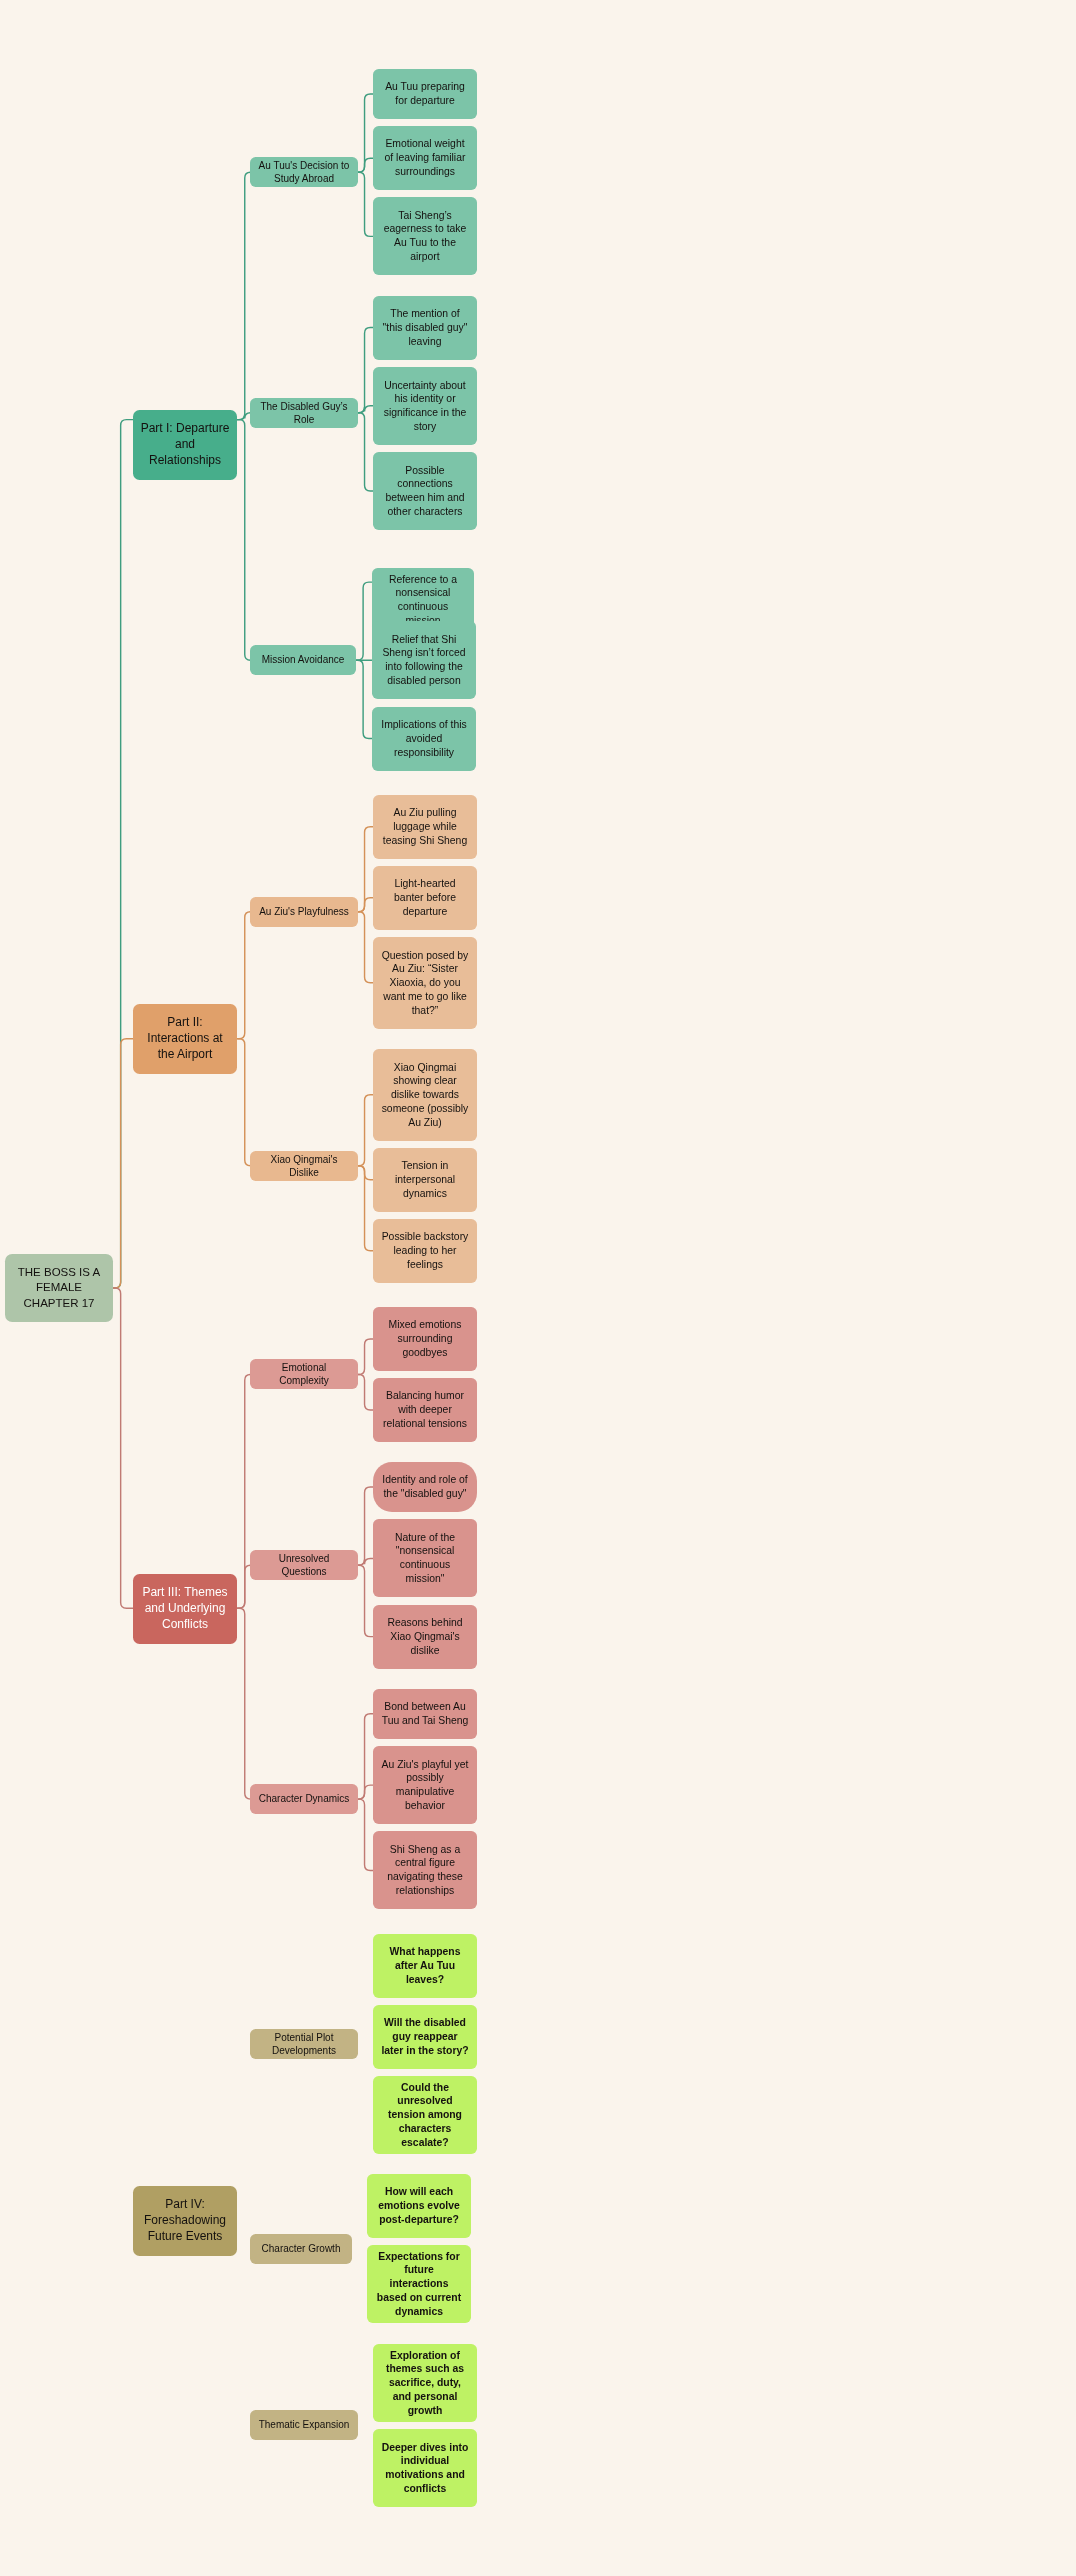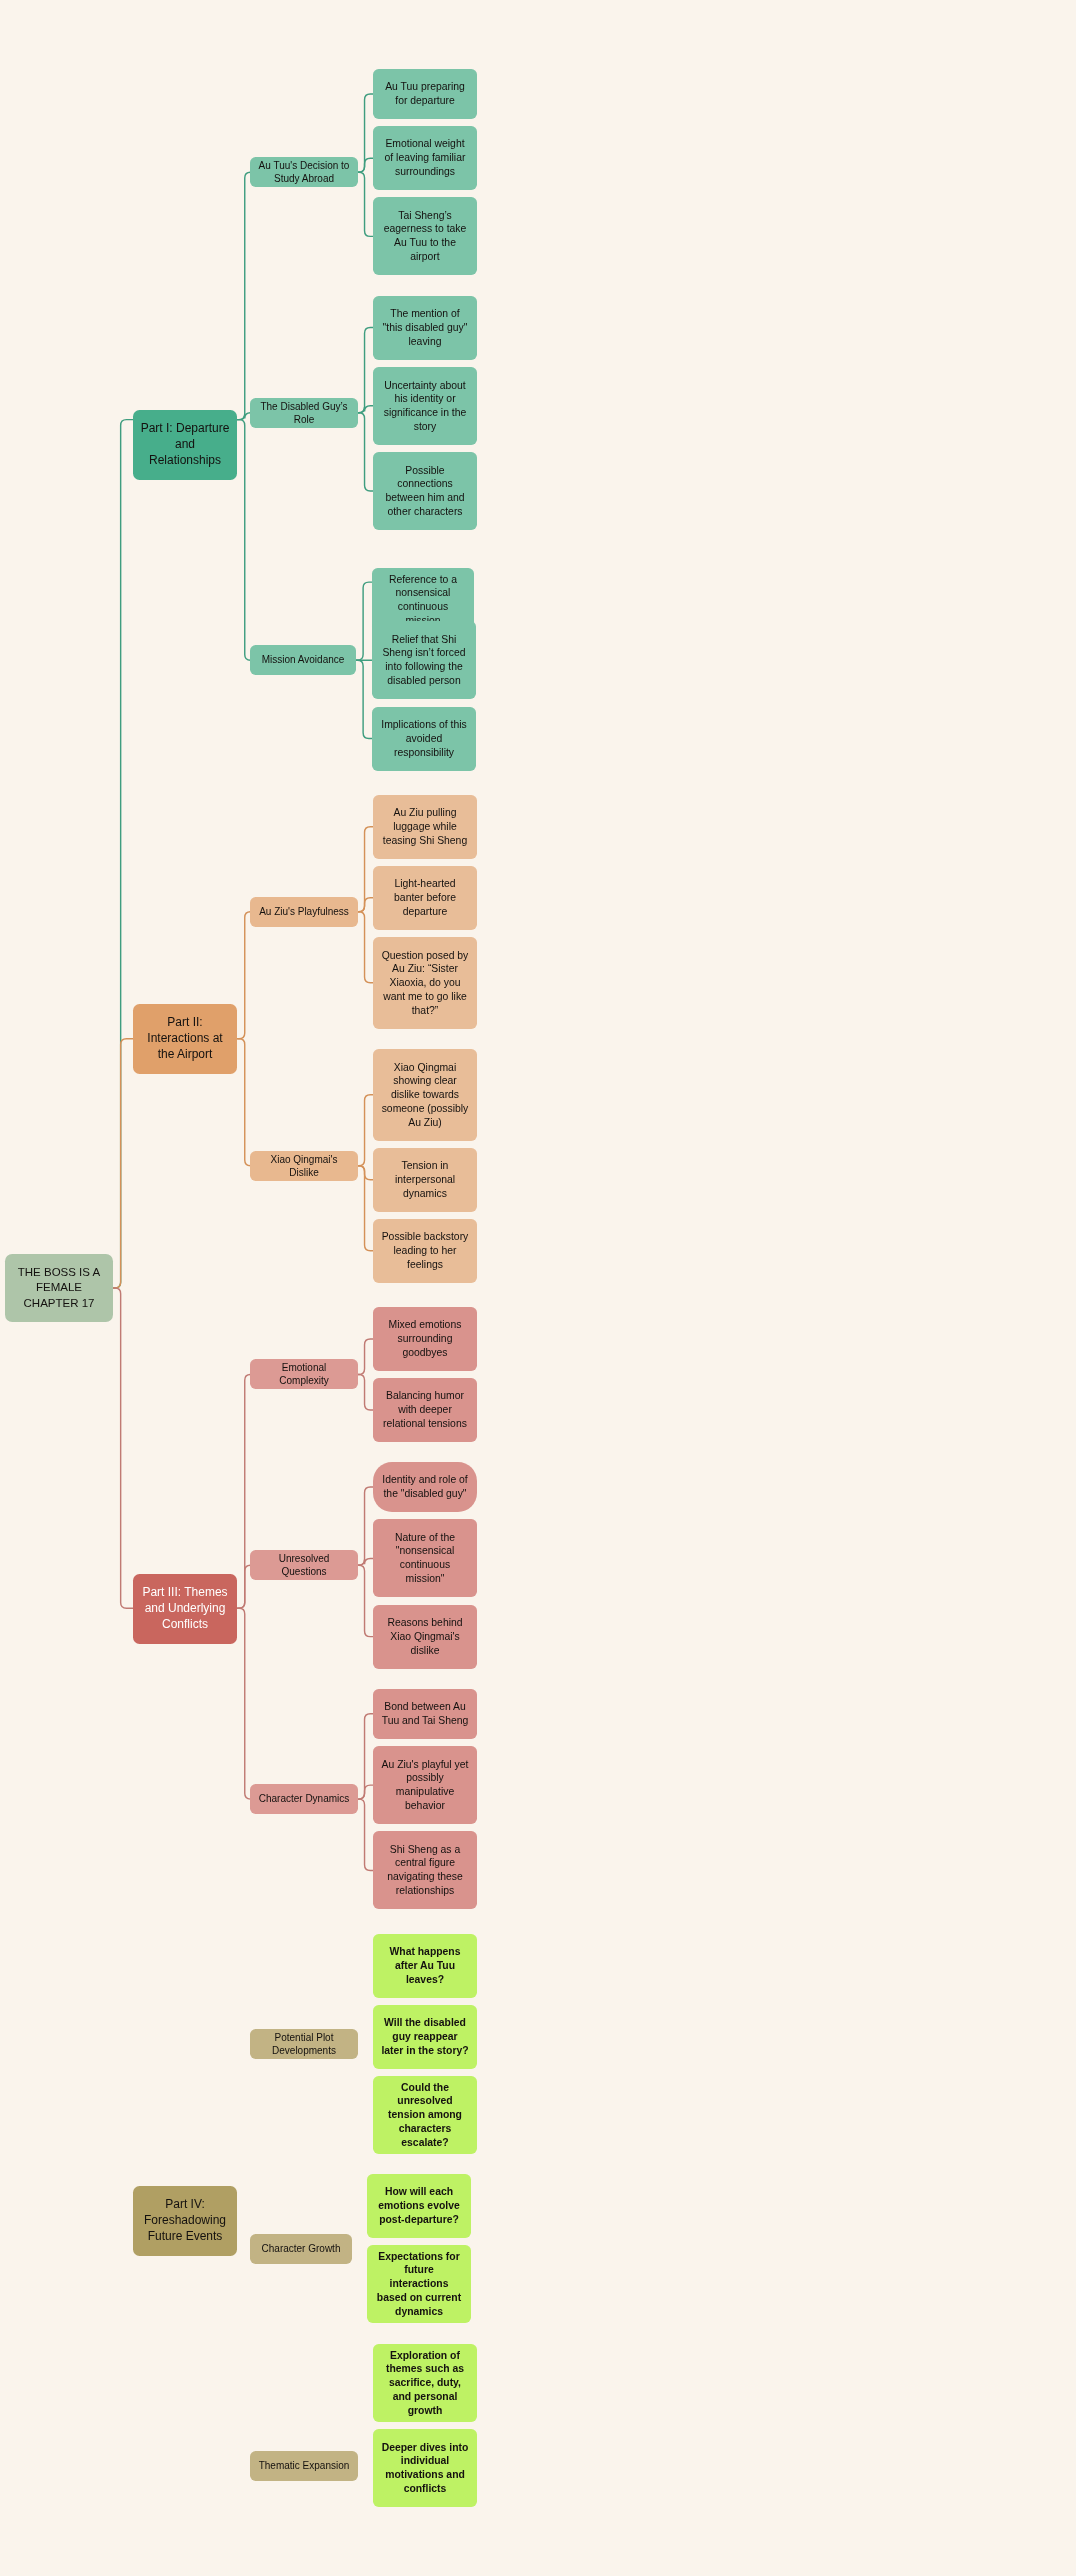--- a/index.html
+++ b/index.html
@@ -140,18 +140,18 @@
     <div class="node lvl2 p3-2" style="left: 133px; top: 1574px; width: 104px; height: 70px;">Part III: Themes and Underlying Conflicts</div>
     <div class="node lvl4 p4-4" style="left: 373px; top: 1934px; width: 104px; height: 64px;">What happens after Au Tuu leaves?</div>
     <div class="node lvl4 p4-4" style="left: 373px; top: 2005px; width: 104px; height: 64px;">Will the disabled guy reappear later in the story?</div>
     <div class="node lvl4 p4-4" style="left: 373px; top: 2076px; width: 104px; height: 78px;">Could the unresolved tension among characters escalate?</div>
     <div class="node lvl3 p4-3" style="left: 250px; top: 2029px; width: 108px; height: 30px;">Potential Plot Developments</div>
     <div class="node lvl4 p4-4" style="left: 367px; top: 2174px; width: 104px; height: 64px;">How will each emotions evolve post-departure?</div>
     <div class="node lvl4 p4-4" style="left: 367px; top: 2245px; width: 104px; height: 78px;">Expectations for future interactions based on current dynamics</div>
     <div class="node lvl3 p4-3" style="left: 250px; top: 2234px; width: 102px; height: 30px;">Character Growth</div>
     <div class="node lvl4 p4-4" style="left: 373px; top: 2344px; width: 104px; height: 78px;">Exploration of themes such as sacrifice, duty, and personal growth</div>
     <div class="node lvl4 p4-4" style="left: 373px; top: 2429px; width: 104px; height: 78px;">Deeper dives into individual motivations and conflicts</div>
-    <div class="node lvl3 p4-3" style="left: 250px; top: 2410px; width: 108px; height: 30px; margin-top: 41px;">Thematic Expansion</div>
+    <div class="node lvl3 p4-3" style="left: 250px; top: 2410px; width: 108px; height: 30px;">Thematic Expansion</div>
     <div class="node lvl2 p4-2" style="left: 133px; top: 2186px; width: 104px; height: 70px;">Part IV: Foreshadowing Future Events</div>
     <div class="node root" style="left: 5px; top: 1254px; width: 108px; height: 68px;">THE BOSS IS A FEMALE
 CHAPTER 17</div>
   </div>
 
 
 </body></html>

